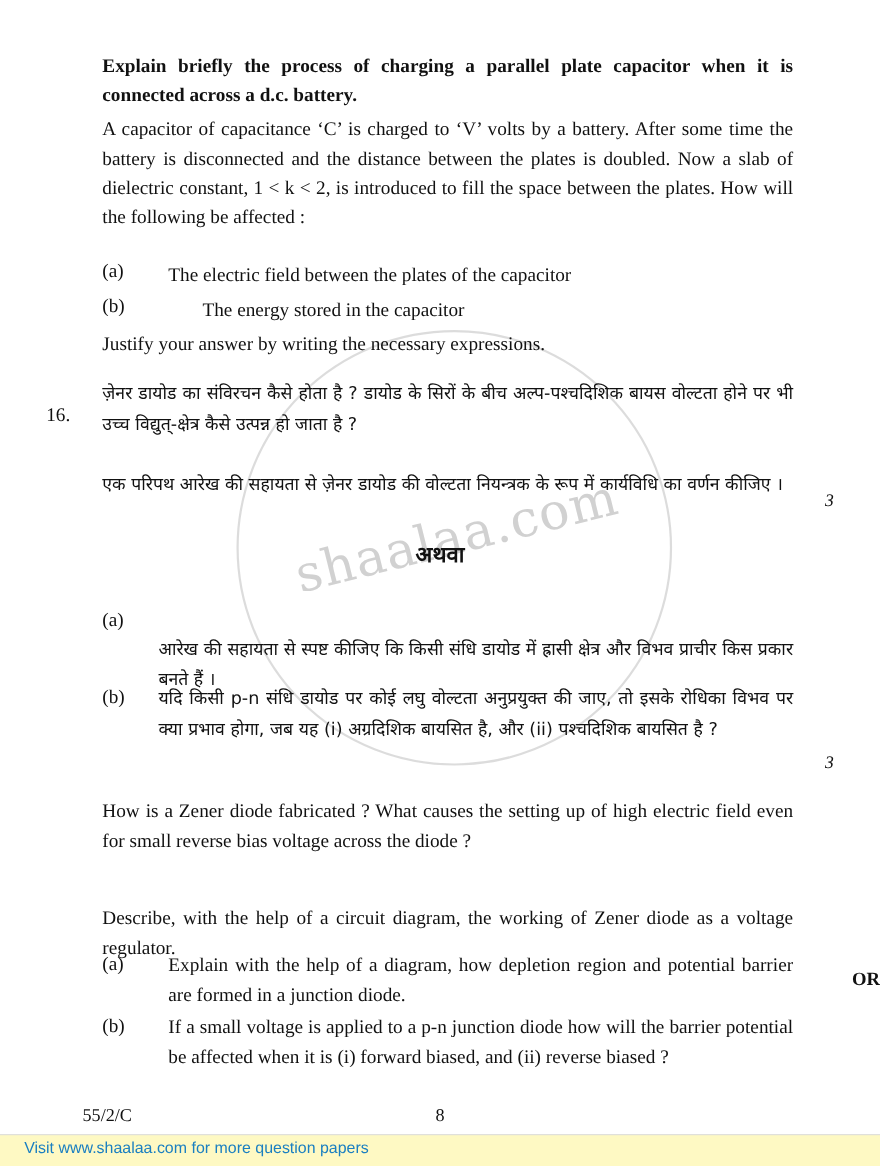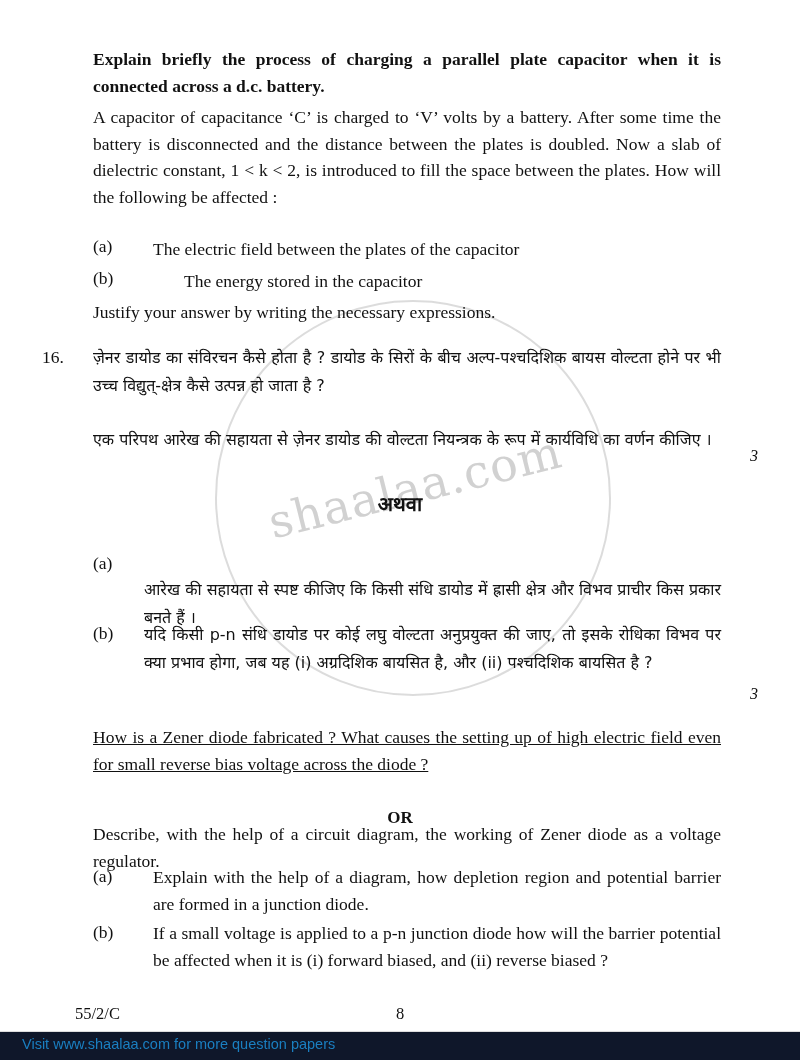--- a/index.html
+++ b/index.html
@@ -73,20 +73,21 @@
     text-align: justify;
   }
   .para.en { font-family: "Liberation Serif", serif; }
   .para.hi { font-family: "DejaVu Sans", sans-serif; font-size: 16px; line-height: 28px; }
 
   .qnum {
     position: absolute;
     font-family: "Liberation Serif", serif;
     font-size: 17.5px;
     font-weight: 400;
+    margin-top: 20px;
   }
 
   .label {
     position: absolute;
     font-family: "Liberation Serif", serif;
     font-size: 17.5px;
   }
 
   .marks {
     position: absolute;
@@ -123,21 +124,21 @@
     text-align: center;
     font-family: "Liberation Serif", serif;
     font-size: 16.5px;
   }
   .footer-bar {
     position: absolute;
     left: 0;
     bottom: 0;
     width: 800px;
     height: 28px;
-    background: #0f172a;
+    background: #fef9c3;
     border-top: 1px solid #dddddd;
   }
   .footer-bar-text {
     position: absolute;
     left: 22px;
     top: 4px;
     font-family: "Liberation Sans", sans-serif;
     font-size: 14.5px;
     color: #1a7fc1;
   }
@@ -177,25 +178,25 @@
     <div class="centerword hi" style="top:490px;">अथवा</div>
 
     <div class="label" style="left:93px; top:553px;">(a)</div>
     <div class="para hi" style="left:144px; top:551px; width:577px;margin-top:25px;">आरेख की सहायता से स्पष्ट कीजिए कि किसी संधि डायोड में ह्रासी क्षेत्र और विभव प्राचीर किस प्रकार बनते हैं ।</div>
 
     <div class="label" style="left:93px; top:623px;">(b)</div>
     <div class="para hi" style="left:144px; top:621px; width:577px;">यदि किसी p-n संधि डायोड पर कोई लघु वोल्टता अनुप्रयुक्त की जाए, तो इसके रोधिका विभव पर क्या प्रभाव होगा, जब यह (i) अग्रदिशिक बायसित है, और (ii) पश्चदिशिक बायसित है ?</div>
 
     <div class="marks" style="top:685px;">3</div>
 
-    <div class="para en" style="left:93px; top:724px; width:628px;text-decoration:underline;">How is a Zener diode fabricated ? What causes the setting up of high electric field even for small reverse bias voltage across the diode ?</div>
+    <div class="para en" style="left:93px; top:724px; width:628px;">How is a Zener diode fabricated ? What causes the setting up of high electric field even for small reverse bias voltage across the diode ?</div>
 
     <div class="para en" style="left:93px; top:821px; width:628px;">Describe, with the help of a circuit diagram, the working of Zener diode as a voltage regulator.</div>
 
-    <div class="centerword en" style="top:808px;">OR</div>
+    <div class="centerword en" style="top:880px;text-align:right;">OR</div>
 
     <div class="label" style="left:93px; top:866px;">(a)</div>
     <div class="para en" style="left:153px; top:864px; width:568px;">Explain with the help of a diagram, how depletion region and potential barrier are formed in a junction diode.</div>
 
     <div class="label" style="left:93px; top:922px;">(b)</div>
     <div class="para en" style="left:153px; top:920px; width:568px;">If a small voltage is applied to a p-n junction diode how will the barrier potential be affected when it is (i) forward biased, and (ii) reverse biased ?</div>
   </div>
 
   <div class="footer-code">55/2/C</div>
   <div class="footer-page">8</div>

